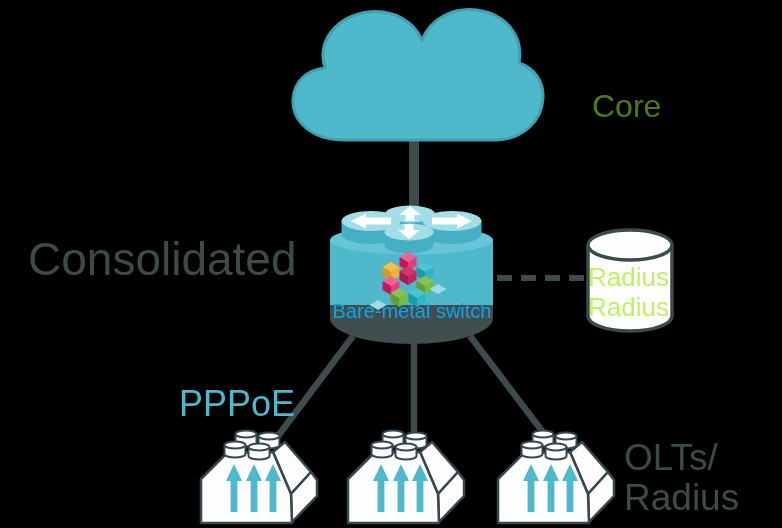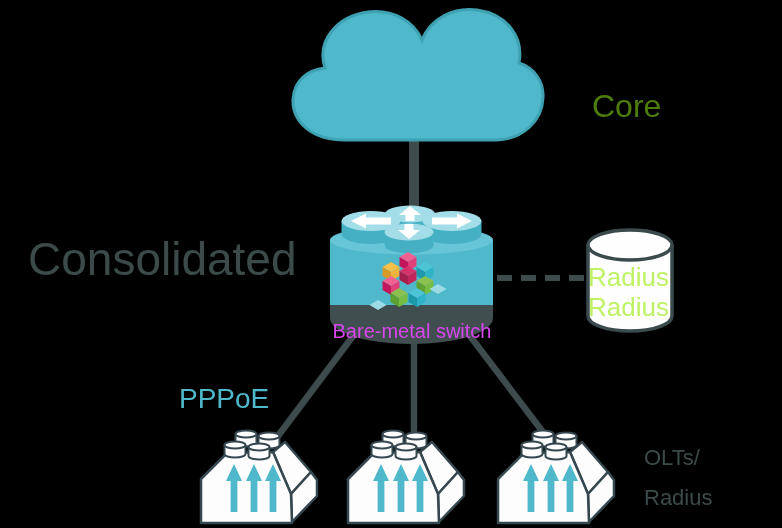--- a/index.html
+++ b/index.html
@@ -2,24 +2,24 @@
 <html><head>
 <meta charset="utf-8">
 <style>
   html,body{margin:0;padding:0;background:#000;}
   #stage{position:relative;width:782px;height:528px;background:#000;overflow:hidden;
          font-family:"Liberation Sans", sans-serif;}
   #scene{position:absolute;left:0;top:0;}
   .label{position:absolute;white-space:pre;}
   #title{left:28px;top:234px;font-size:46px;line-height:50px;font-weight:normal;color:#3C4A4A;}
   #core-label{left:592px;top:88px;font-size:32px;color:#4d7c0f;}
-  #switch-label{left:327px;top:320px;width:170px;text-align:center;font-size:20px;color:#d946ef;}
+  #switch-label{left:327px;top:300px;width:170px;text-align:center;font-size:20px;color:#0ea5e9;}
   #radius-label{left:588px;top:262px;width:60px;text-align:center;font-size:26px;line-height:30px;color:#bef264;}
-  #pppoe-label{left:179px;top:383px;font-size:28px;color:#4FB8CA;}
-  #olts-label{left:644px;top:438px;font-size:22px;line-height:40px;color:#3C4A4A;}
+  #pppoe-label{left:179px;top:383px;font-size:36px;color:#4FB8CA;}
+  #olts-label{left:624px;top:438px;font-size:37px;line-height:40px;color:#3C4A4A;}
 </style>
 </head>
 <body>
 
 <div id="stage">
 
   <svg id="scene" width="782" height="528" viewBox="0 0 782 528">
 
     <defs>
       <symbol id="dslam" viewBox="0 0 132 102">

